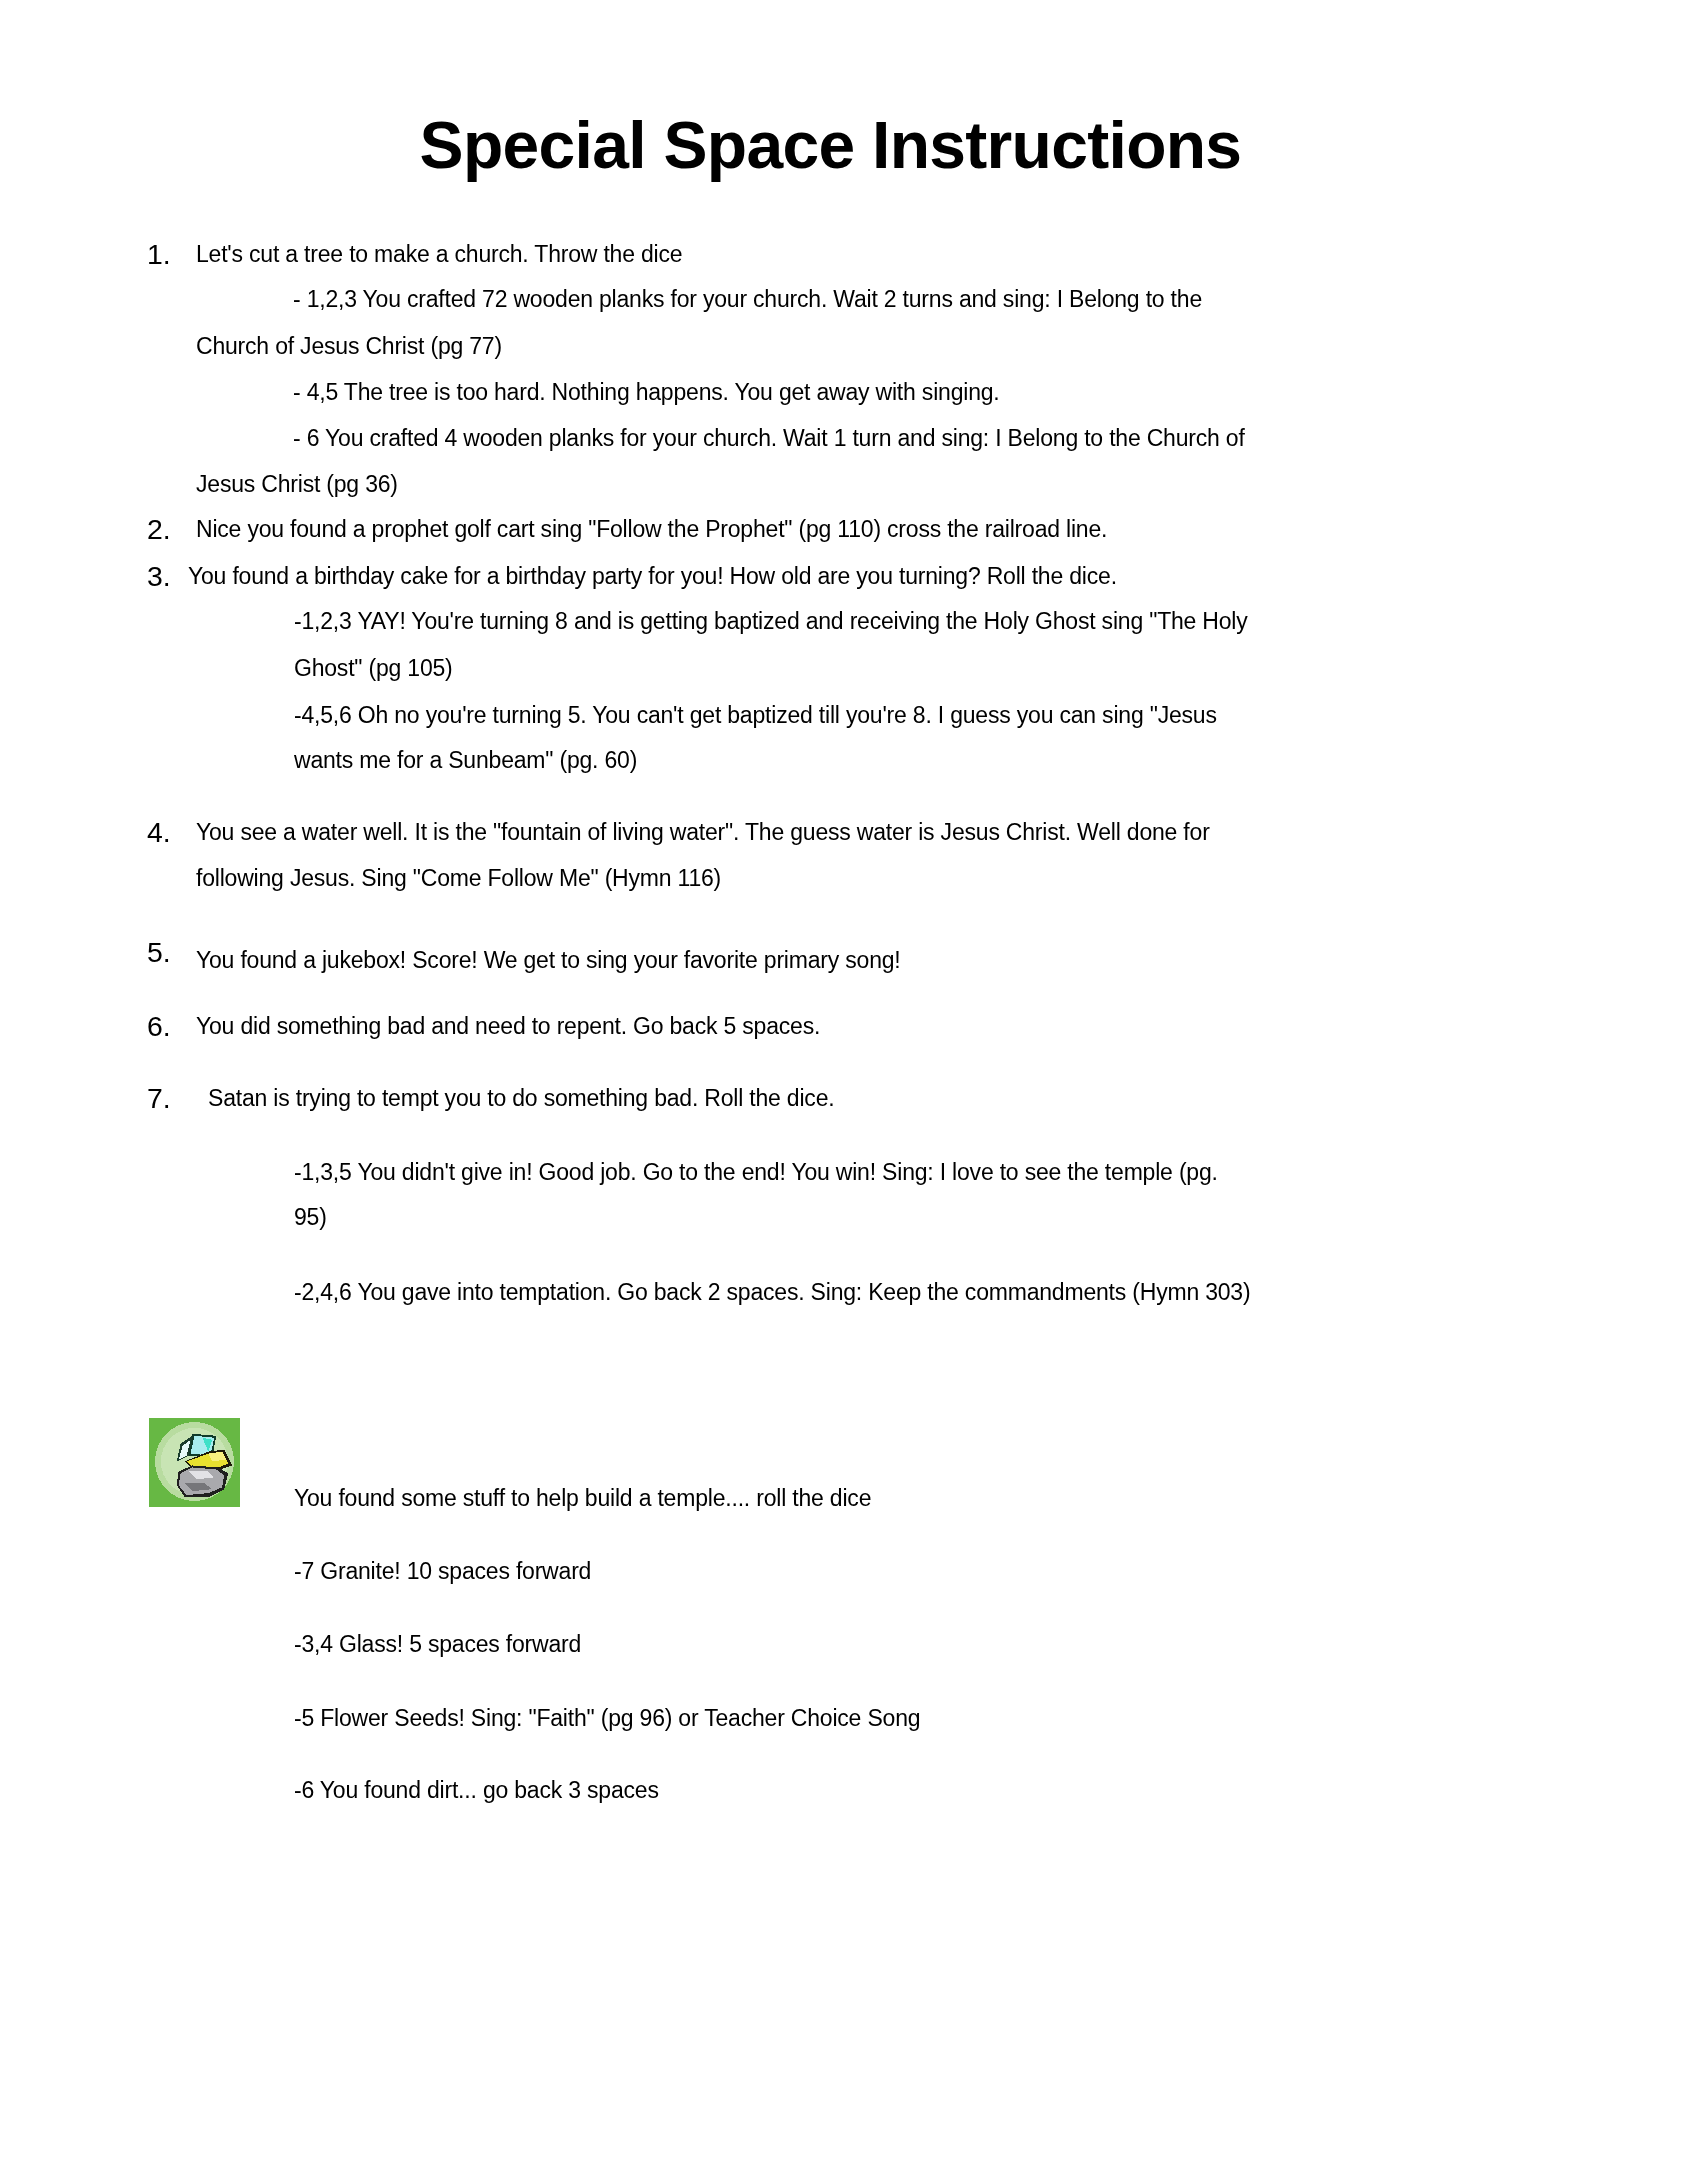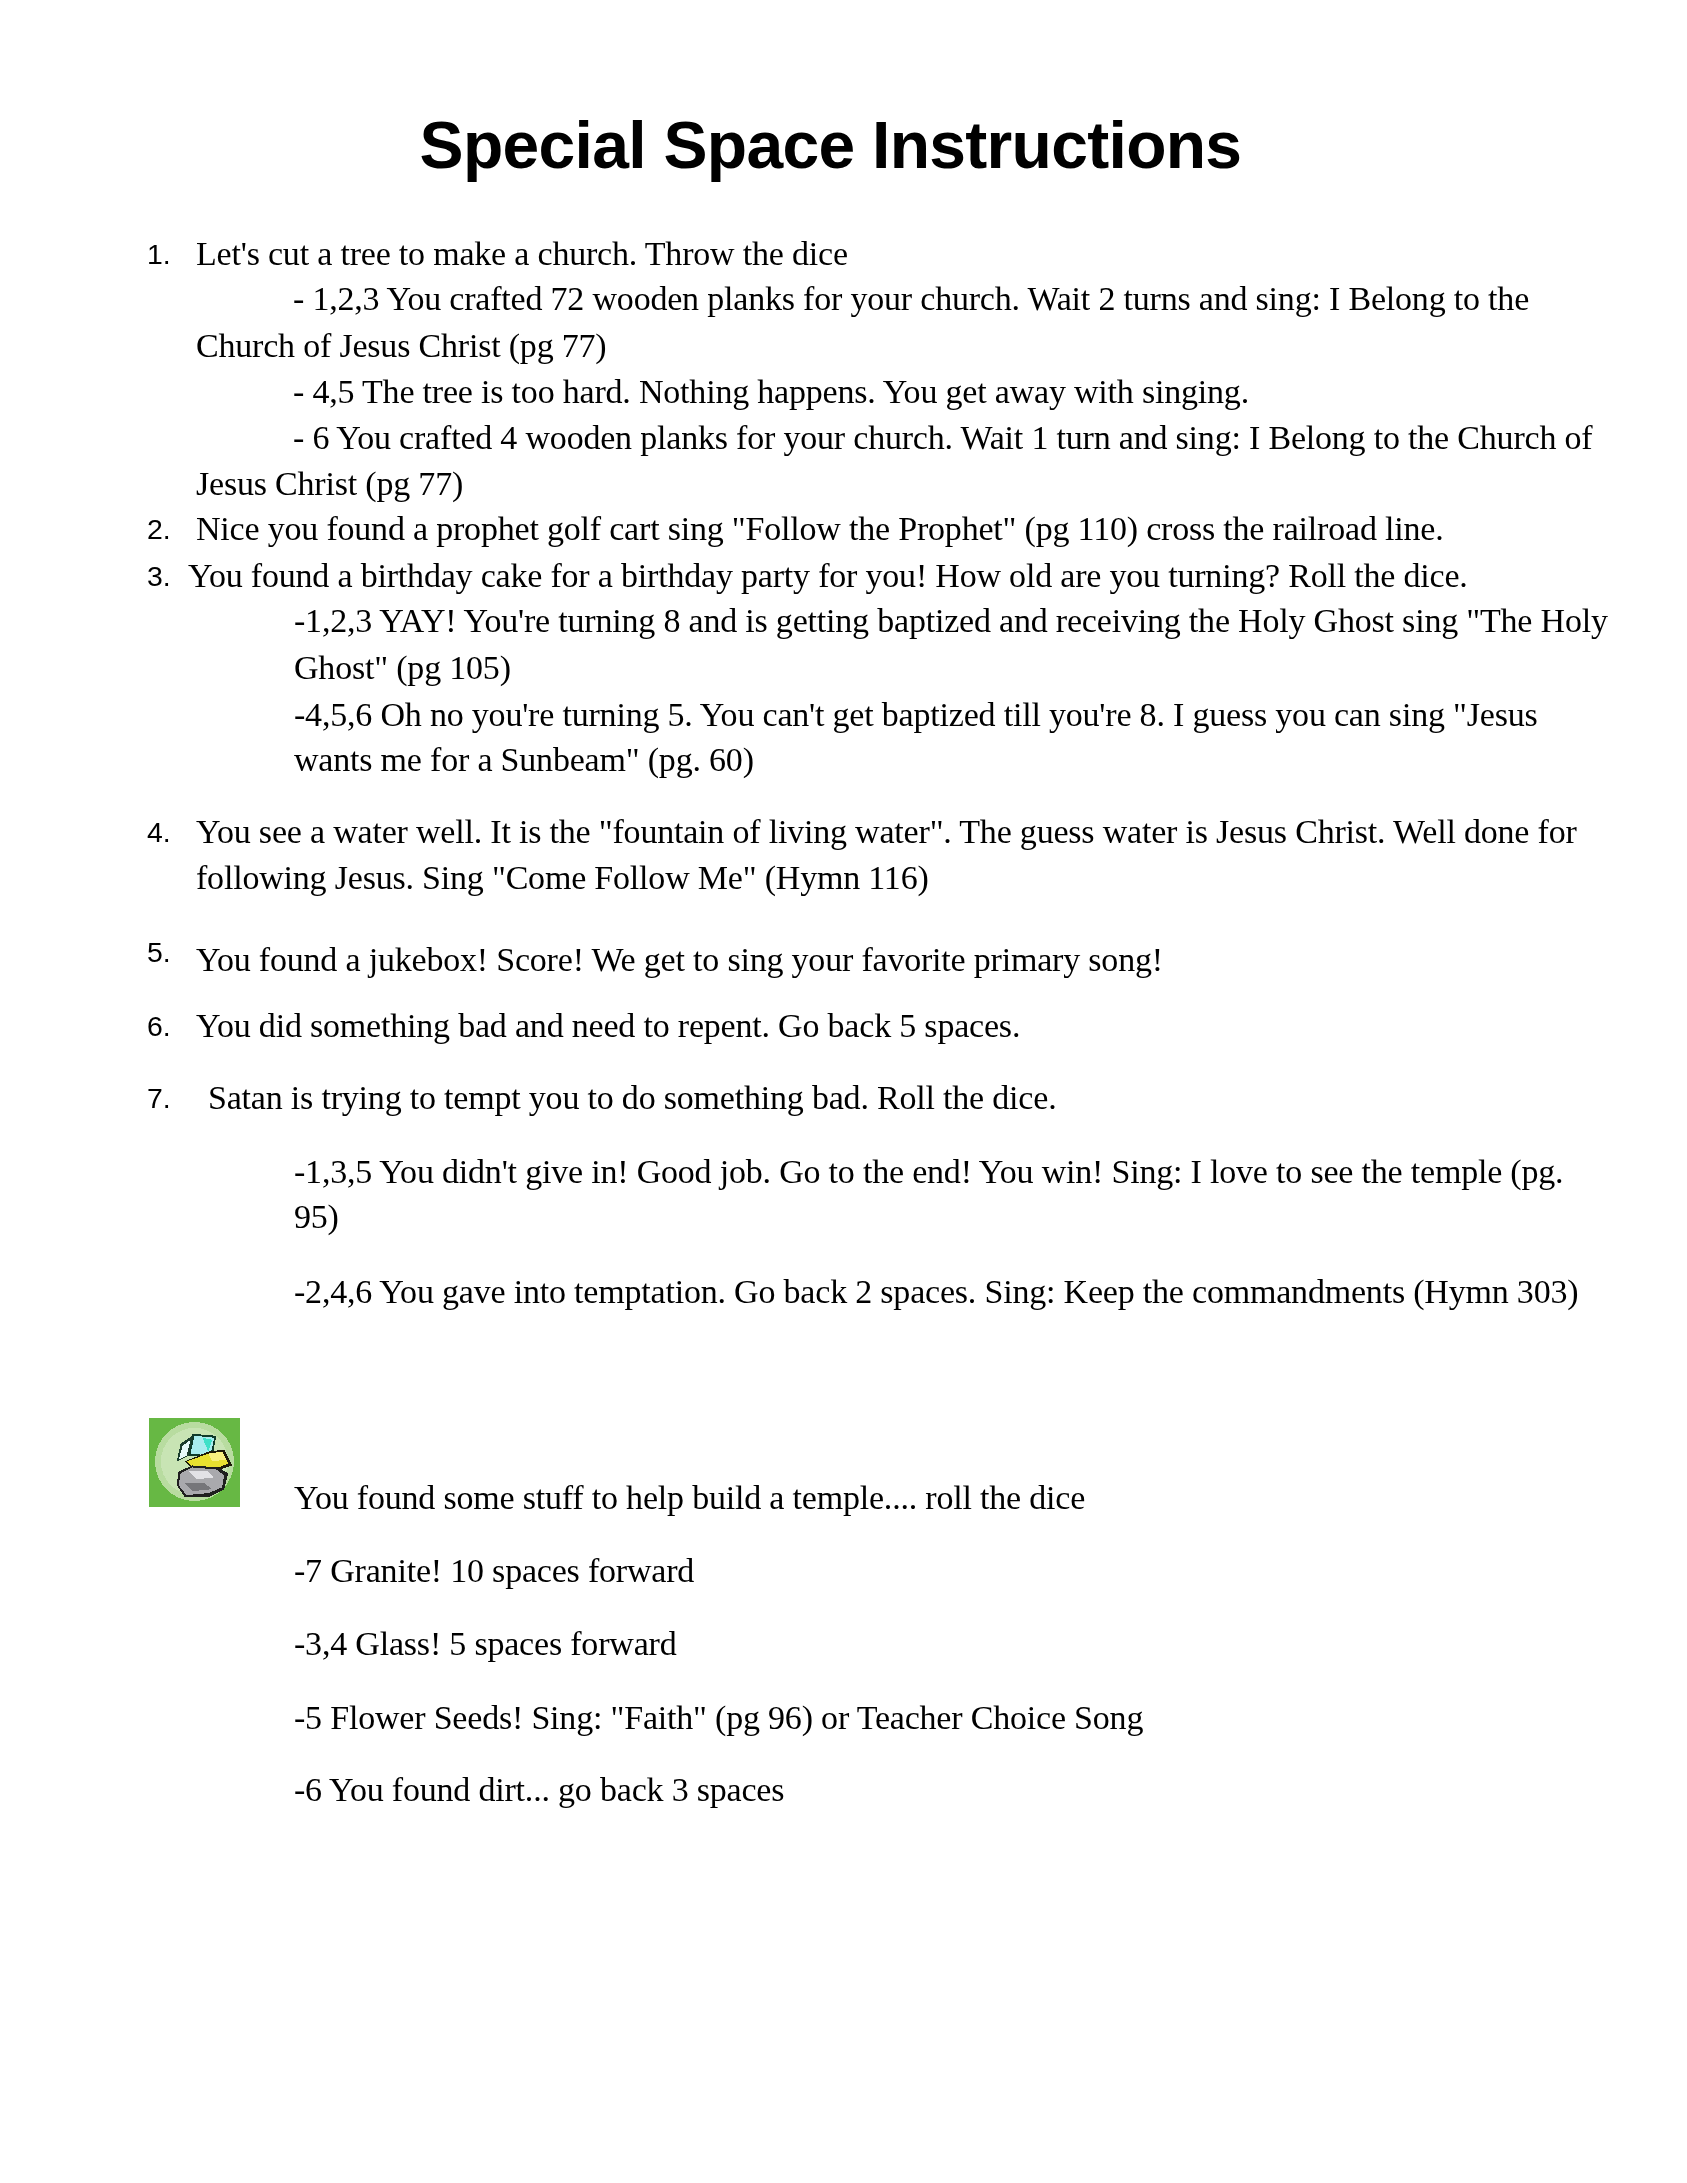--- a/index.html
+++ b/index.html
@@ -1,36 +1,36 @@
 <!DOCTYPE html>
 <html style="font-size:10.6px"><head>
 <meta charset="utf-8">
 <style>
   html, body { margin:0; padding:0; background:#ffffff; }
   body { width:1687px; height:2183px; position:relative; overflow:hidden;
          font-family:"Liberation Sans", "DejaVu Sans", sans-serif; color:#000; }
   .title { position:absolute; left:0; width:1661px; top:106px; text-align:center;
            font-weight:bold; font-size:66px; line-height:79px; letter-spacing:-0.7px; }
-  .line { position:absolute; font-size:34px; line-height:40px; white-space:nowrap; letter-spacing:-0.2px;font-family:Liberation Serif, serif; }
+  .line { position:absolute; font-size:23px; line-height:40px; white-space:nowrap; letter-spacing:-0.2px; }
   .num { position:absolute; left:147px; font-size:28.4px; line-height:40px; }
   .icon { position:absolute; left:149px; top:1418px; width:91px; height:89px; }
 </style>
 </head>
 <body>
 
 <div>
   <div class="title">Special Space Instructions</div>
 
   <div class="num" style="top:234px">1.</div>
   <div class="line" style="left:196px;top:234px">Let's cut a tree to make a church. Throw the dice</div>
   <div class="line" style="left:293px;top:279px">- 1,2,3 You crafted 72 wooden planks for your church. Wait 2 turns and sing: I Belong to the</div>
   <div class="line" style="left:196px;top:326px">Church of Jesus Christ (pg 77)</div>
   <div class="line" style="left:293px;top:372px">- 4,5 The tree is too hard. Nothing happens. You get away with singing.</div>
   <div class="line" style="left:293px;top:418px">- 6 You crafted 4 wooden planks for your church. Wait 1 turn and sing: I Belong to the Church of</div>
-  <div class="line" style="left:196px;top:464px">Jesus Christ (pg 77)</div>
+  <div class="line" style="left:196px;top:464px">Jesus Christ (pg 36)</div>
 
   <div class="num" style="top:509px">2.</div>
   <div class="line" style="left:196px;top:509px">Nice you found a prophet golf cart sing "Follow the Prophet" (pg 110) cross the railroad line.</div>
 
   <div class="num" style="top:556px">3.</div>
   <div class="line" style="left:188px;top:556px">You found a birthday cake for a birthday party for you! How old are you turning? Roll the dice.</div>
   <div class="line" style="left:294px;top:601px">-1,2,3 YAY! You're turning 8 and is getting baptized and receiving the Holy Ghost sing "The Holy</div>
   <div class="line" style="left:294px;top:648px">Ghost" (pg 105)</div>
   <div class="line" style="left:294px;top:695px">-4,5,6 Oh no you're turning 5. You can't get baptized till you're 8. I guess you can sing "Jesus</div>
   <div class="line" style="left:294px;top:740px">wants me for a Sunbeam" (pg. 60)</div>

